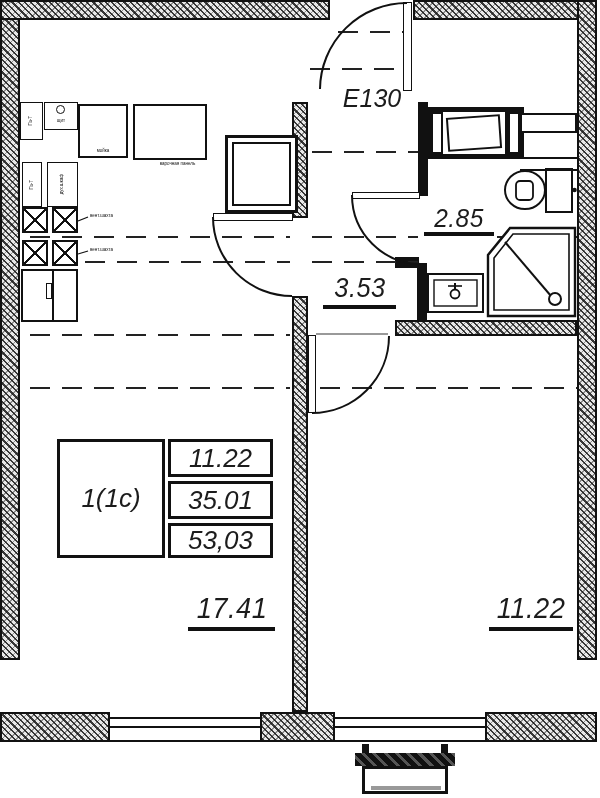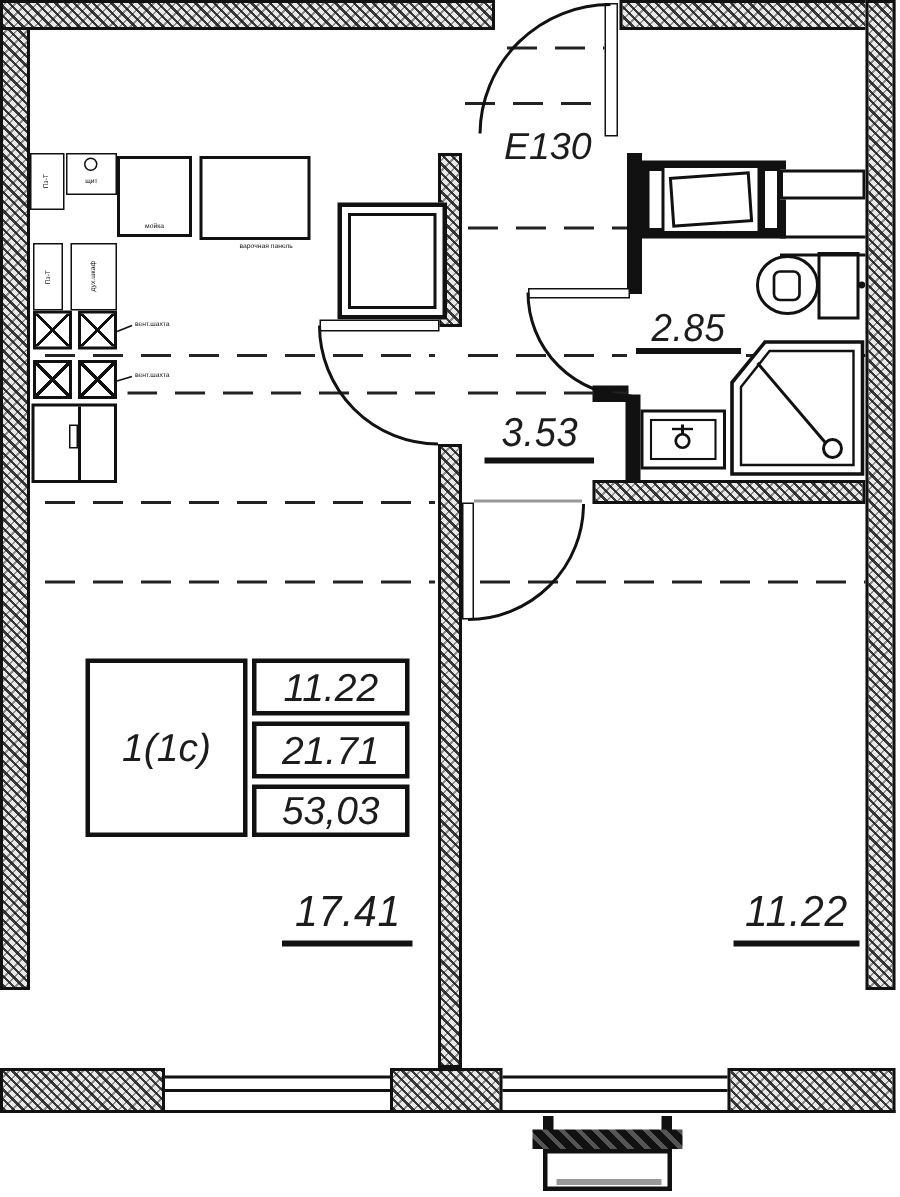--- a/index.html
+++ b/index.html
@@ -165,34 +165,34 @@
   <div class="abs blackline" style="left:520px;top:157px;width:57px;height:2px"></div>
   <div class="abs blackline" style="left:520px;top:169px;width:57px;height:2px"></div>
 
   <div class="abs solidwall" style="left:362px;top:744px;width:7px;height:12px"></div>
   <div class="abs solidwall" style="left:441px;top:744px;width:7px;height:12px"></div>
   <div class="abs" style="left:355px;top:753px;width:100px;height:13px;background:repeating-linear-gradient(45deg,#111 0 5px,#555 5px 8px)"></div>
   <div class="abs" style="left:362px;top:766px;width:86px;height:28px;border:3px solid #111;background:#fff">
     <div class="abs grayline" style="left:6px;top:17px;width:70px;height:4px"></div>
   </div>
 
-  <div class="abs" style="left:336px;top:84px;width:72px;height:30px;font-style:italic;font-weight:500;font-size:25px;text-align:left;color:#1c1c1c">Е130</div>
+  <div class="abs" style="left:336px;top:84px;width:72px;height:30px;font-style:italic;font-weight:500;font-size:25px;text-align:center;color:#1c1c1c">Е130</div>
 
   <div class="abs arealabel" style="left:187px;top:592px;width:90px">17.41</div>
   <div class="abs underline" style="left:188px;top:627px;width:87px"></div>
 
   <div class="abs arealabel" style="left:487px;top:592px;width:88px">11.22</div>
   <div class="abs underline" style="left:489px;top:627px;width:84px"></div>
 
   <div class="abs arealabel" style="left:322px;top:273px;width:76px;font-size:27px">3.53</div>
   <div class="abs underline" style="left:323px;top:305px;width:73px"></div>
 
   <div class="abs arealabel" style="left:423px;top:203px;width:72px;font-size:26px">2.85</div>
   <div class="abs underline" style="left:424px;top:232px;width:70px"></div>
 
   <div>
     <div class="abs stampcell" style="left:57px;top:439px;width:108px;height:119px">1(1с)</div>
     <div class="abs stampcell" style="left:168px;top:439px;width:105px;height:38px">11.22</div>
-    <div class="abs stampcell" style="left:168px;top:481px;width:105px;height:38px">21.71</div>
+    <div class="abs stampcell" style="left:168px;top:481px;width:105px;height:38px">35.01</div>
     <div class="abs stampcell" style="left:168px;top:523px;width:105px;height:35px">53,03</div>
   </div>
 
 </div>
 
 </body></html>

